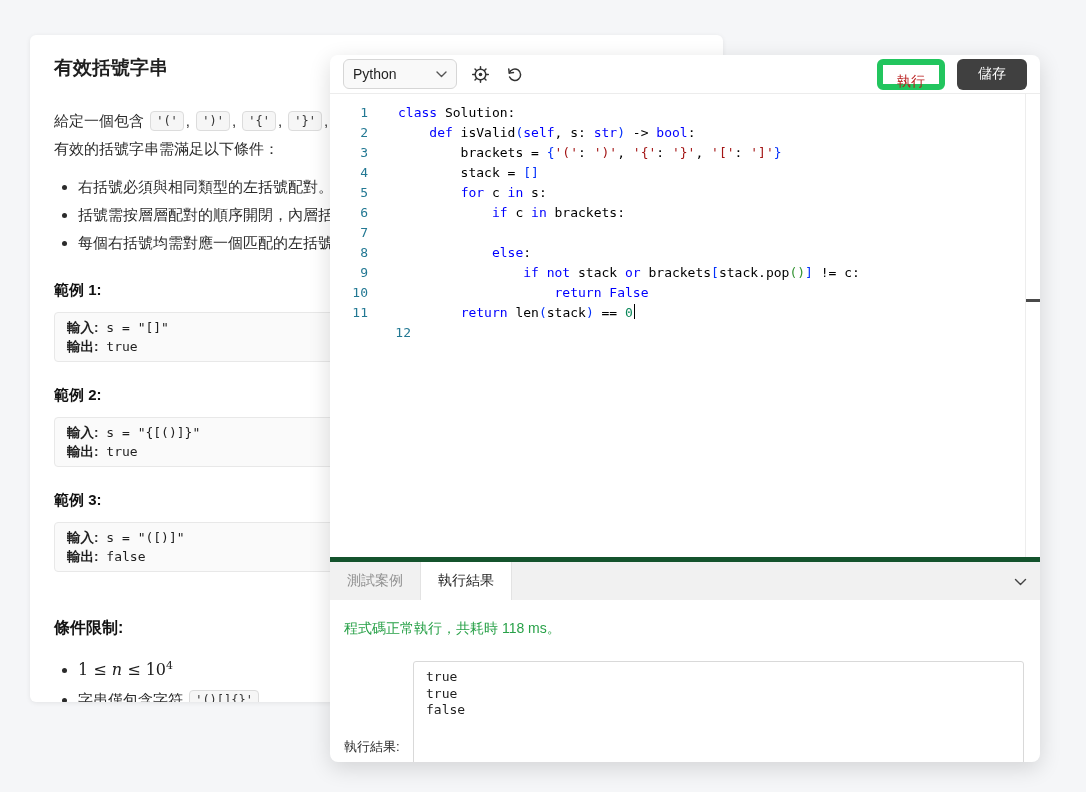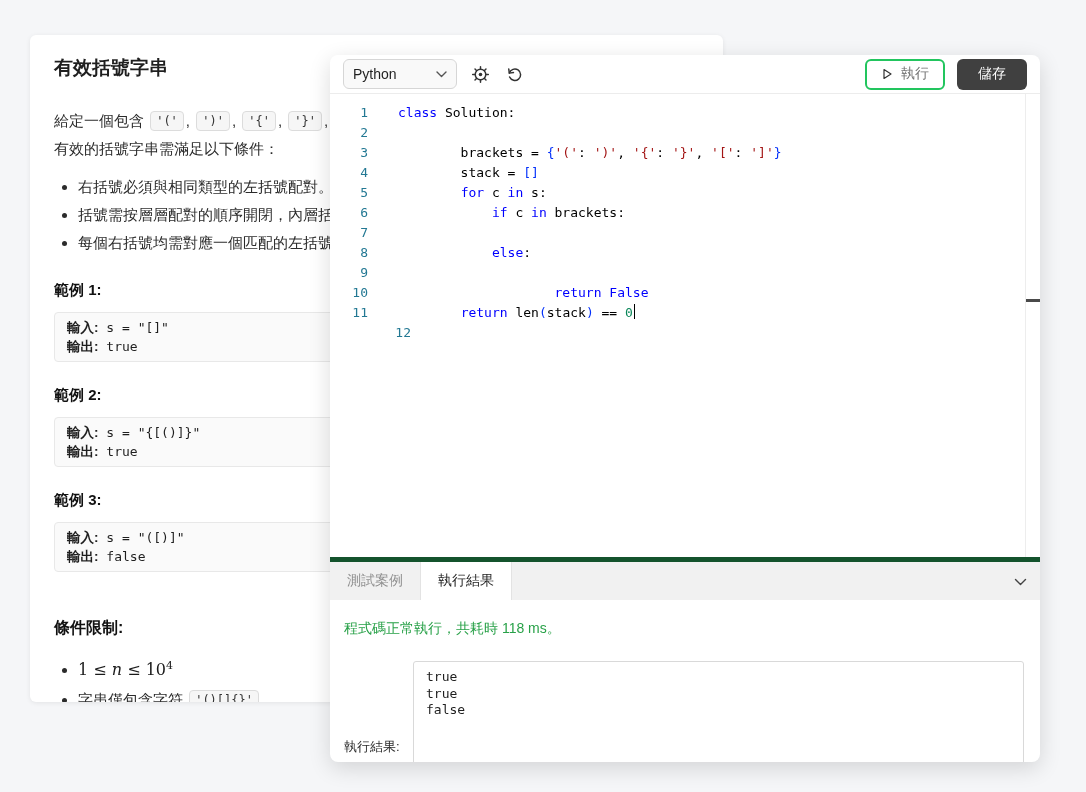--- a/index.html
+++ b/index.html
@@ -49,22 +49,22 @@
     padding:0 13px;border-bottom:1px solid #ececec;
   }
   .lang-select{
     width:94px;height:28px;border:1px solid #d6d6d6;border-radius:6px;background:#f9f9f9;
     display:flex;align-items:center;justify-content:space-between;
     padding:0 9px;font-size:14px;color:#1f1f1f;cursor:pointer;box-sizing:content-box;
   }
   .icon-btn{display:flex;align-items:center;justify-content:center;width:22px;height:22px;cursor:pointer;}
   .header-spacer{flex:1;}
   .run-btn{
-    height:31px;border:2px solid #22c55e;border-radius:6px;background:#fff;
-    display:flex;align-items:center;gap:8px;padding:0 14px;font-size:14px;color:#737373;cursor:pointer;
+    height:31px;border:6px solid #22c55e;border-radius:6px;background:#fff;
+    display:flex;align-items:center;gap:8px;padding:0 14px;font-size:14px;color:#b91c1c;cursor:pointer;flex-direction:column;
   }
   .save-btn{
     height:31px;border:none;border-radius:6px;background:#1372ec;color:#fff;
     display:flex;align-items:center;padding:0 21px;font-size:14px;cursor:pointer;
   }
   
   .editor-body{
     position:relative;height:463px;box-sizing:border-box;padding-top:9px;
     font-family:"DejaVu Sans Mono",monospace;font-size:13px;background:#fff;
   }
@@ -195,20 +195,21 @@
   </div>
 
   <div class="editor-body">
     <div>
         <div class="code-row">
           <span class="gutter" style="color: rgb(35, 120, 147);">1</span>
           <span class="codetext"><span class="tok-k">class</span><span> Solution:</span></span>
         </div>
         <div class="code-row">
           <span class="gutter" style="color: rgb(35, 120, 147);">2</span>
+          <span class="codetext"><span>    </span><span class="tok-k">def</span><span> isValid</span><span class="tok-b1">(</span><span class="tok-k">self</span><span>, s: </span><span class="tok-k">str</span><span class="tok-b1">)</span><span> -&gt; </span><span class="tok-k">bool</span><span>:</span></span>
         </div>
         <div class="code-row">
           <span class="gutter" style="color: rgb(35, 120, 147);">3</span>
           <span class="codetext"><span>        brackets = </span><span class="tok-b1">{</span><span class="tok-s">'('</span><span>: </span><span class="tok-s">')'</span><span>, </span><span class="tok-s">'{'</span><span>: </span><span class="tok-s">'}'</span><span>, </span><span class="tok-s">'['</span><span>: </span><span class="tok-s">']'</span><span class="tok-b1">}</span></span>
         </div>
         <div class="code-row">
           <span class="gutter" style="color: rgb(35, 120, 147);">4</span>
           <span class="codetext"><span>        stack = </span><span class="tok-b1">[]</span></span>
         </div>
         <div class="code-row">
@@ -221,20 +222,21 @@
         </div>
         <div class="code-row">
           <span class="gutter" style="color: rgb(35, 120, 147);">7</span>
         </div>
         <div class="code-row">
           <span class="gutter" style="color: rgb(35, 120, 147);">8</span>
           <span class="codetext"><span>            </span><span class="tok-k">else</span><span>:</span></span>
         </div>
         <div class="code-row">
           <span class="gutter" style="color: rgb(35, 120, 147);">9</span>
+          <span class="codetext"><span>                </span><span class="tok-k">if</span><span> </span><span class="tok-k">not</span><span> stack </span><span class="tok-k">or</span><span> brackets</span><span class="tok-b1">[</span><span>stack.pop</span><span class="tok-b2">()</span><span class="tok-b1">]</span><span> != c:</span></span>
         </div>
         <div class="code-row">
           <span class="gutter" style="color: rgb(35, 120, 147);">10</span>
           <span class="codetext"><span>                    </span><span class="tok-k">return</span><span> </span><span class="tok-k">False</span></span>
         </div>
         <div class="code-row">
           <span class="gutter" style="color: rgb(35, 120, 147);">11</span>
           <span class="codetext"><span>        </span><span class="tok-k">return</span><span> len</span><span class="tok-b1">(</span><span>stack</span><span class="tok-b1">)</span><span> == </span><span class="tok-n">0</span><span class="caret"></span></span>
         </div>
         <div class="code-row">

